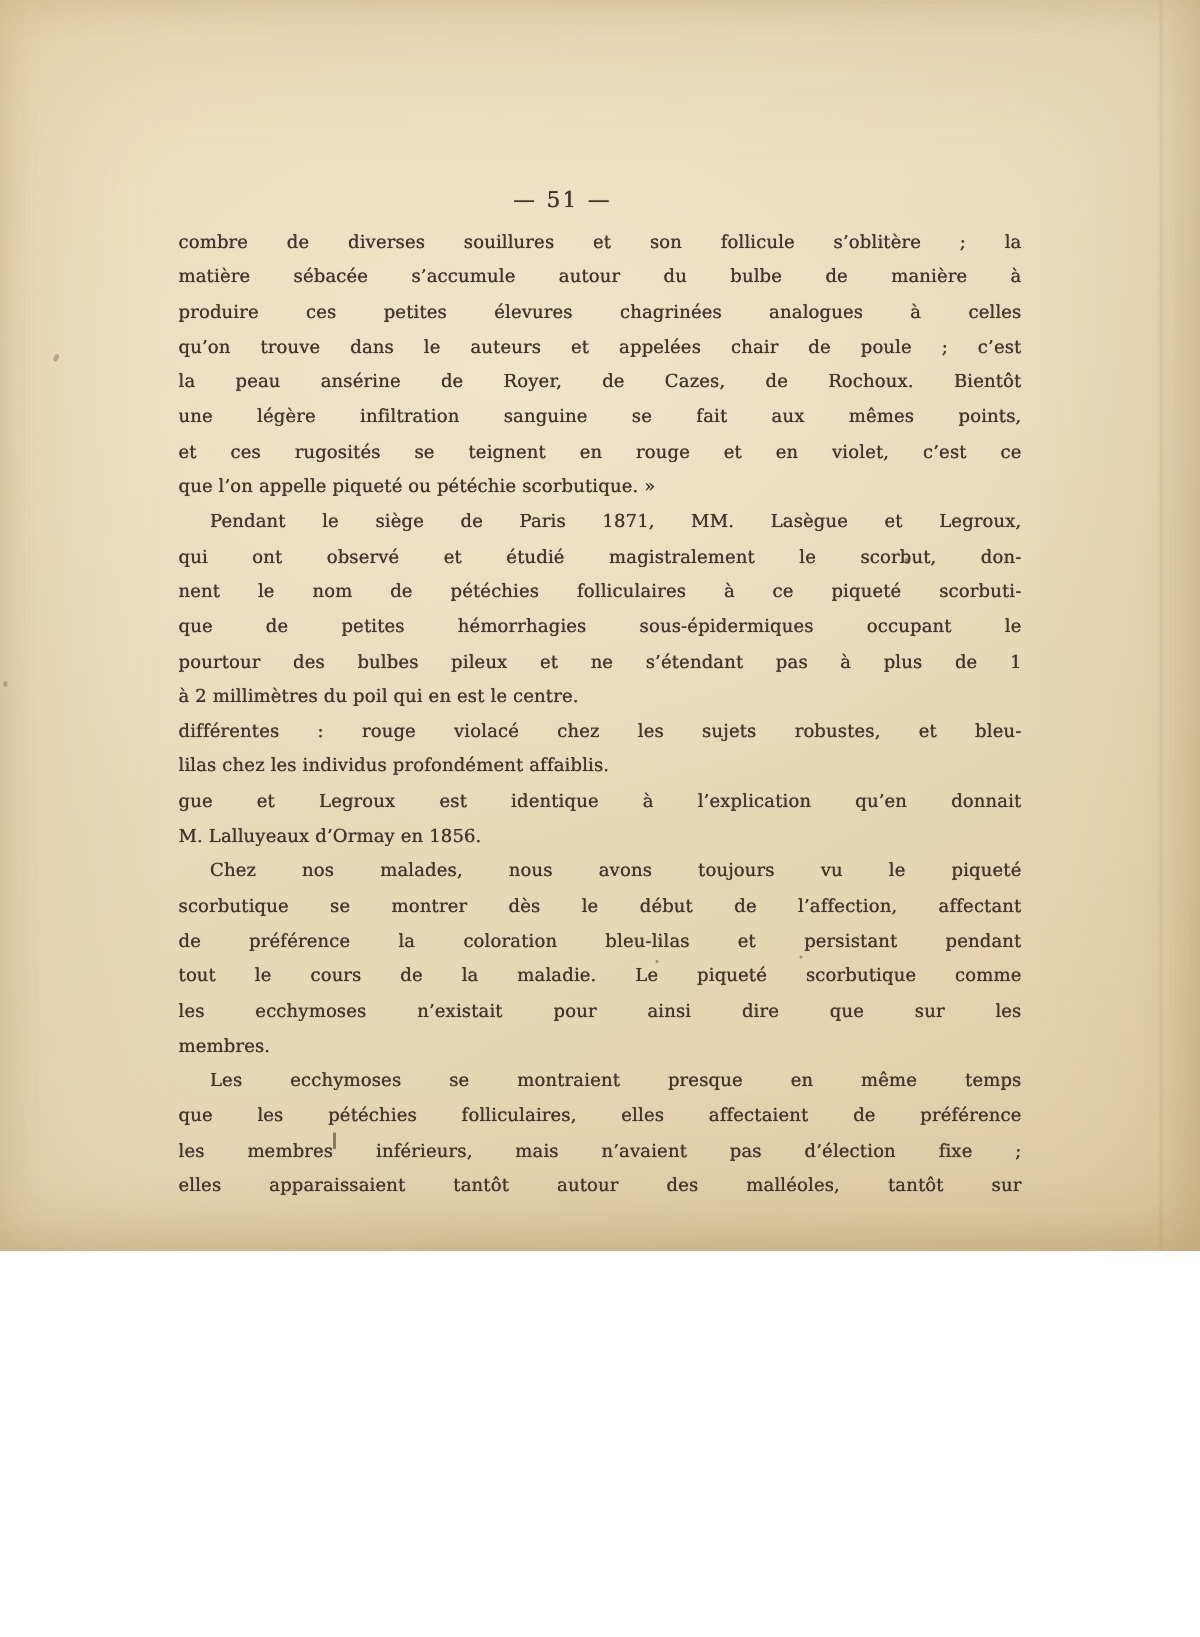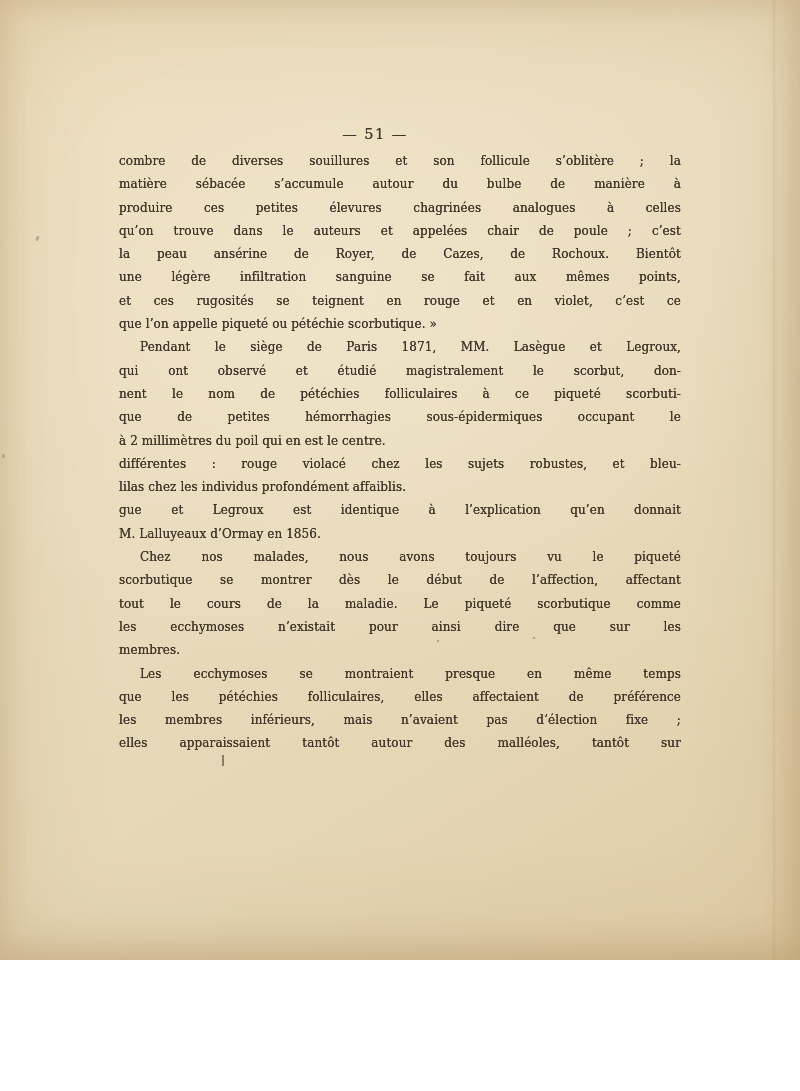--- a/index.html
+++ b/index.html
@@ -7,21 +7,21 @@
     padding: 0;
   }
   body {
     width: 800px;
     height: 1091px;
     overflow: hidden;
   }
   .scan {
     position: relative;
     width: 800px;
-    height: 960px;
+    height: 834px;
     overflow: hidden;
     font-family: "DejaVu Serif", serif;
     background:
       radial-gradient(95% 65% at 42% 30%, var(--paper-light, #f0e4c9) 0%, rgba(240,228,201,0) 60%),
       linear-gradient(150deg, #ecdcba 0%, #e9dbbc 40%, #e5d6b4 70%, #dfcca6 100%);
     background-color: var(--paper, #e8dabb);
   }
   
   .vignette {
     position: absolute;
@@ -110,27 +110,29 @@
       <div class="line">produire ces petites élevures chagrinées analogues à celles</div>
       <div class="line">qu’on trouve dans le auteurs et appelées chair de poule ; c’est</div>
       <div class="line">la peau ansérine de Royer, de Cazes, de Rochoux. Bientôt</div>
       <div class="line">une légère infiltration sanguine se fait aux mêmes points,</div>
       <div class="line">et ces rugosités se teignent en rouge et en violet, c’est ce</div>
       <div class="line end">que l’on appelle piqueté ou pétéchie scorbutique. »</div>
       <div class="line ind">Pendant le siège de Paris 1871, MM. Lasègue et Legroux,</div>
       <div class="line">qui ont observé et étudié magistralement le scorbut, don-</div>
       <div class="line">nent le nom de pétéchies folliculaires à ce piqueté scorbuti-</div>
       <div class="line">que de petites hémorrhagies sous-épidermiques occupant le</div>
+      <div class="line">pourtour des bulbes pileux et ne s’étendant pas à plus de 1</div>
       <div class="line end">à 2 millimètres du poil qui en est le centre.</div>
       <div class="line">différentes : rouge violacé chez les sujets robustes, et bleu-</div>
       <div class="line end">lilas chez les individus profondément affaiblis.</div>
       <div class="line">gue et Legroux est identique à l’explication qu’en donnait</div>
       <div class="line end">M. Lalluyeaux d’Ormay en 1856.</div>
       <div class="line ind">Chez nos malades, nous avons toujours vu le piqueté</div>
       <div class="line">scorbutique se montrer dès le début de l’affection, affectant</div>
+      <div class="line">de préférence la coloration bleu-lilas et persistant pendant</div>
       <div class="line">tout le cours de la maladie. Le piqueté scorbutique comme</div>
       <div class="line">les ecchymoses n’existait pour ainsi dire que sur les</div>
       <div class="line end">membres.</div>
       <div class="line ind">Les ecchymoses se montraient presque en même temps</div>
       <div class="line">que les pétéchies folliculaires, elles affectaient de préférence</div>
       <div class="line">les membres inférieurs, mais n’avaient pas d’élection fixe ;</div>
       <div class="line">elles apparaissaient tantôt autour des malléoles, tantôt sur</div>
     </main>
 
   <div class="speck s1"></div>

